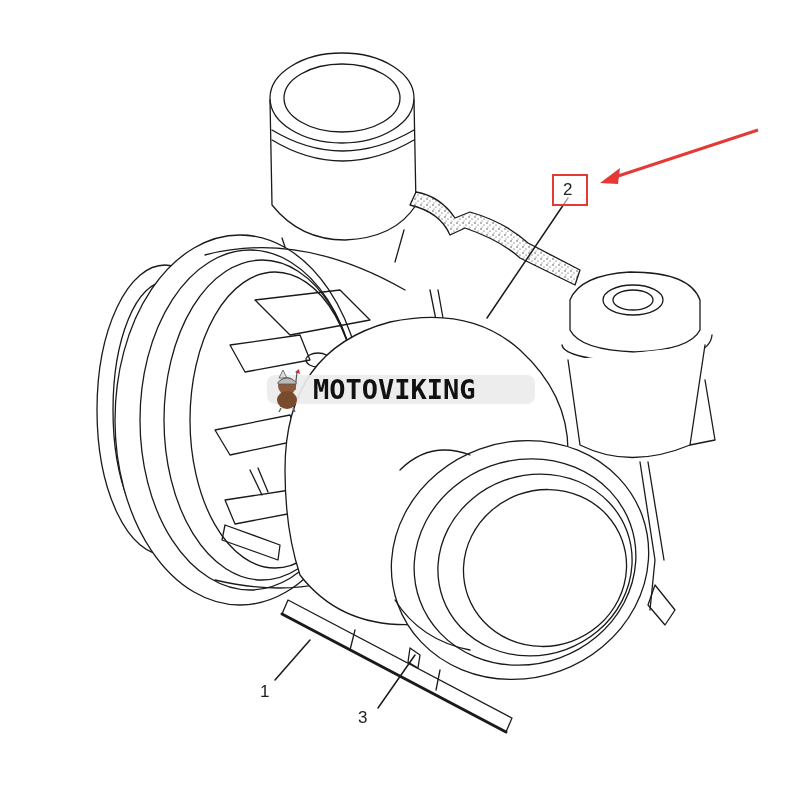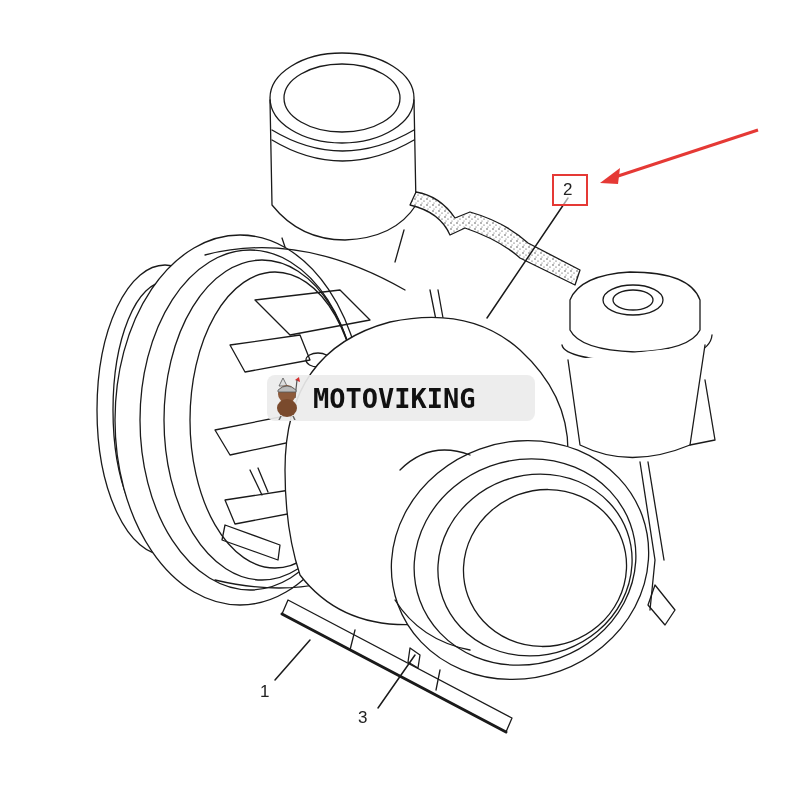--- a/index.html
+++ b/index.html
@@ -1,20 +1,20 @@
 <!DOCTYPE html>
 <html><head>
 <meta charset="utf-8">
 <style>
   html, body { margin: 0; padding: 0; background: #ffffff; }
   body { width: 800px; height: 800px; position: relative; overflow: hidden; font-family: "Liberation Sans", sans-serif; }
   #stage { position: absolute; left: 0; top: 0; width: 800px; height: 800px; }
   .callout { position: absolute; font-family: "Liberation Sans", sans-serif; font-size: 17px; color: #222; }
   #hl-box { position: absolute; left: 552px; top: 174px; width: 36px; height: 32px; border: 2.5px solid #e53935; box-sizing: border-box; background: rgba(255,255,255,0.6); }
-  #watermark { position: absolute; left: 267px; top: 375px; width: 268px; height: 46px; background: rgba(235,235,235,0.92); border-radius: 8px; display: flex; align-items: center; }
+  #watermark { position: absolute; left: 267px; top: 375px; width: 268px; height: 29px; background: rgba(235,235,235,0.92); border-radius: 8px; display: flex; align-items: center; }
   #watermark .wm-text { font-family: "DejaVu Sans Mono", monospace; font-weight: bold; font-size: 27px; color: #111; letter-spacing: 0px; margin-left: 6px; }
   #watermark .wm-logo { width: 38px; height: 44px; margin-left: 2px; }
 </style>
 </head>
 <body>
 
 <svg id="stage" viewBox="0 0 800 800" xmlns="http://www.w3.org/2000/svg">
   <defs>
     <pattern id="stipple" width="6" height="6" patternUnits="userSpaceOnUse">
       <rect width="6" height="6" fill="#fff"></rect>

